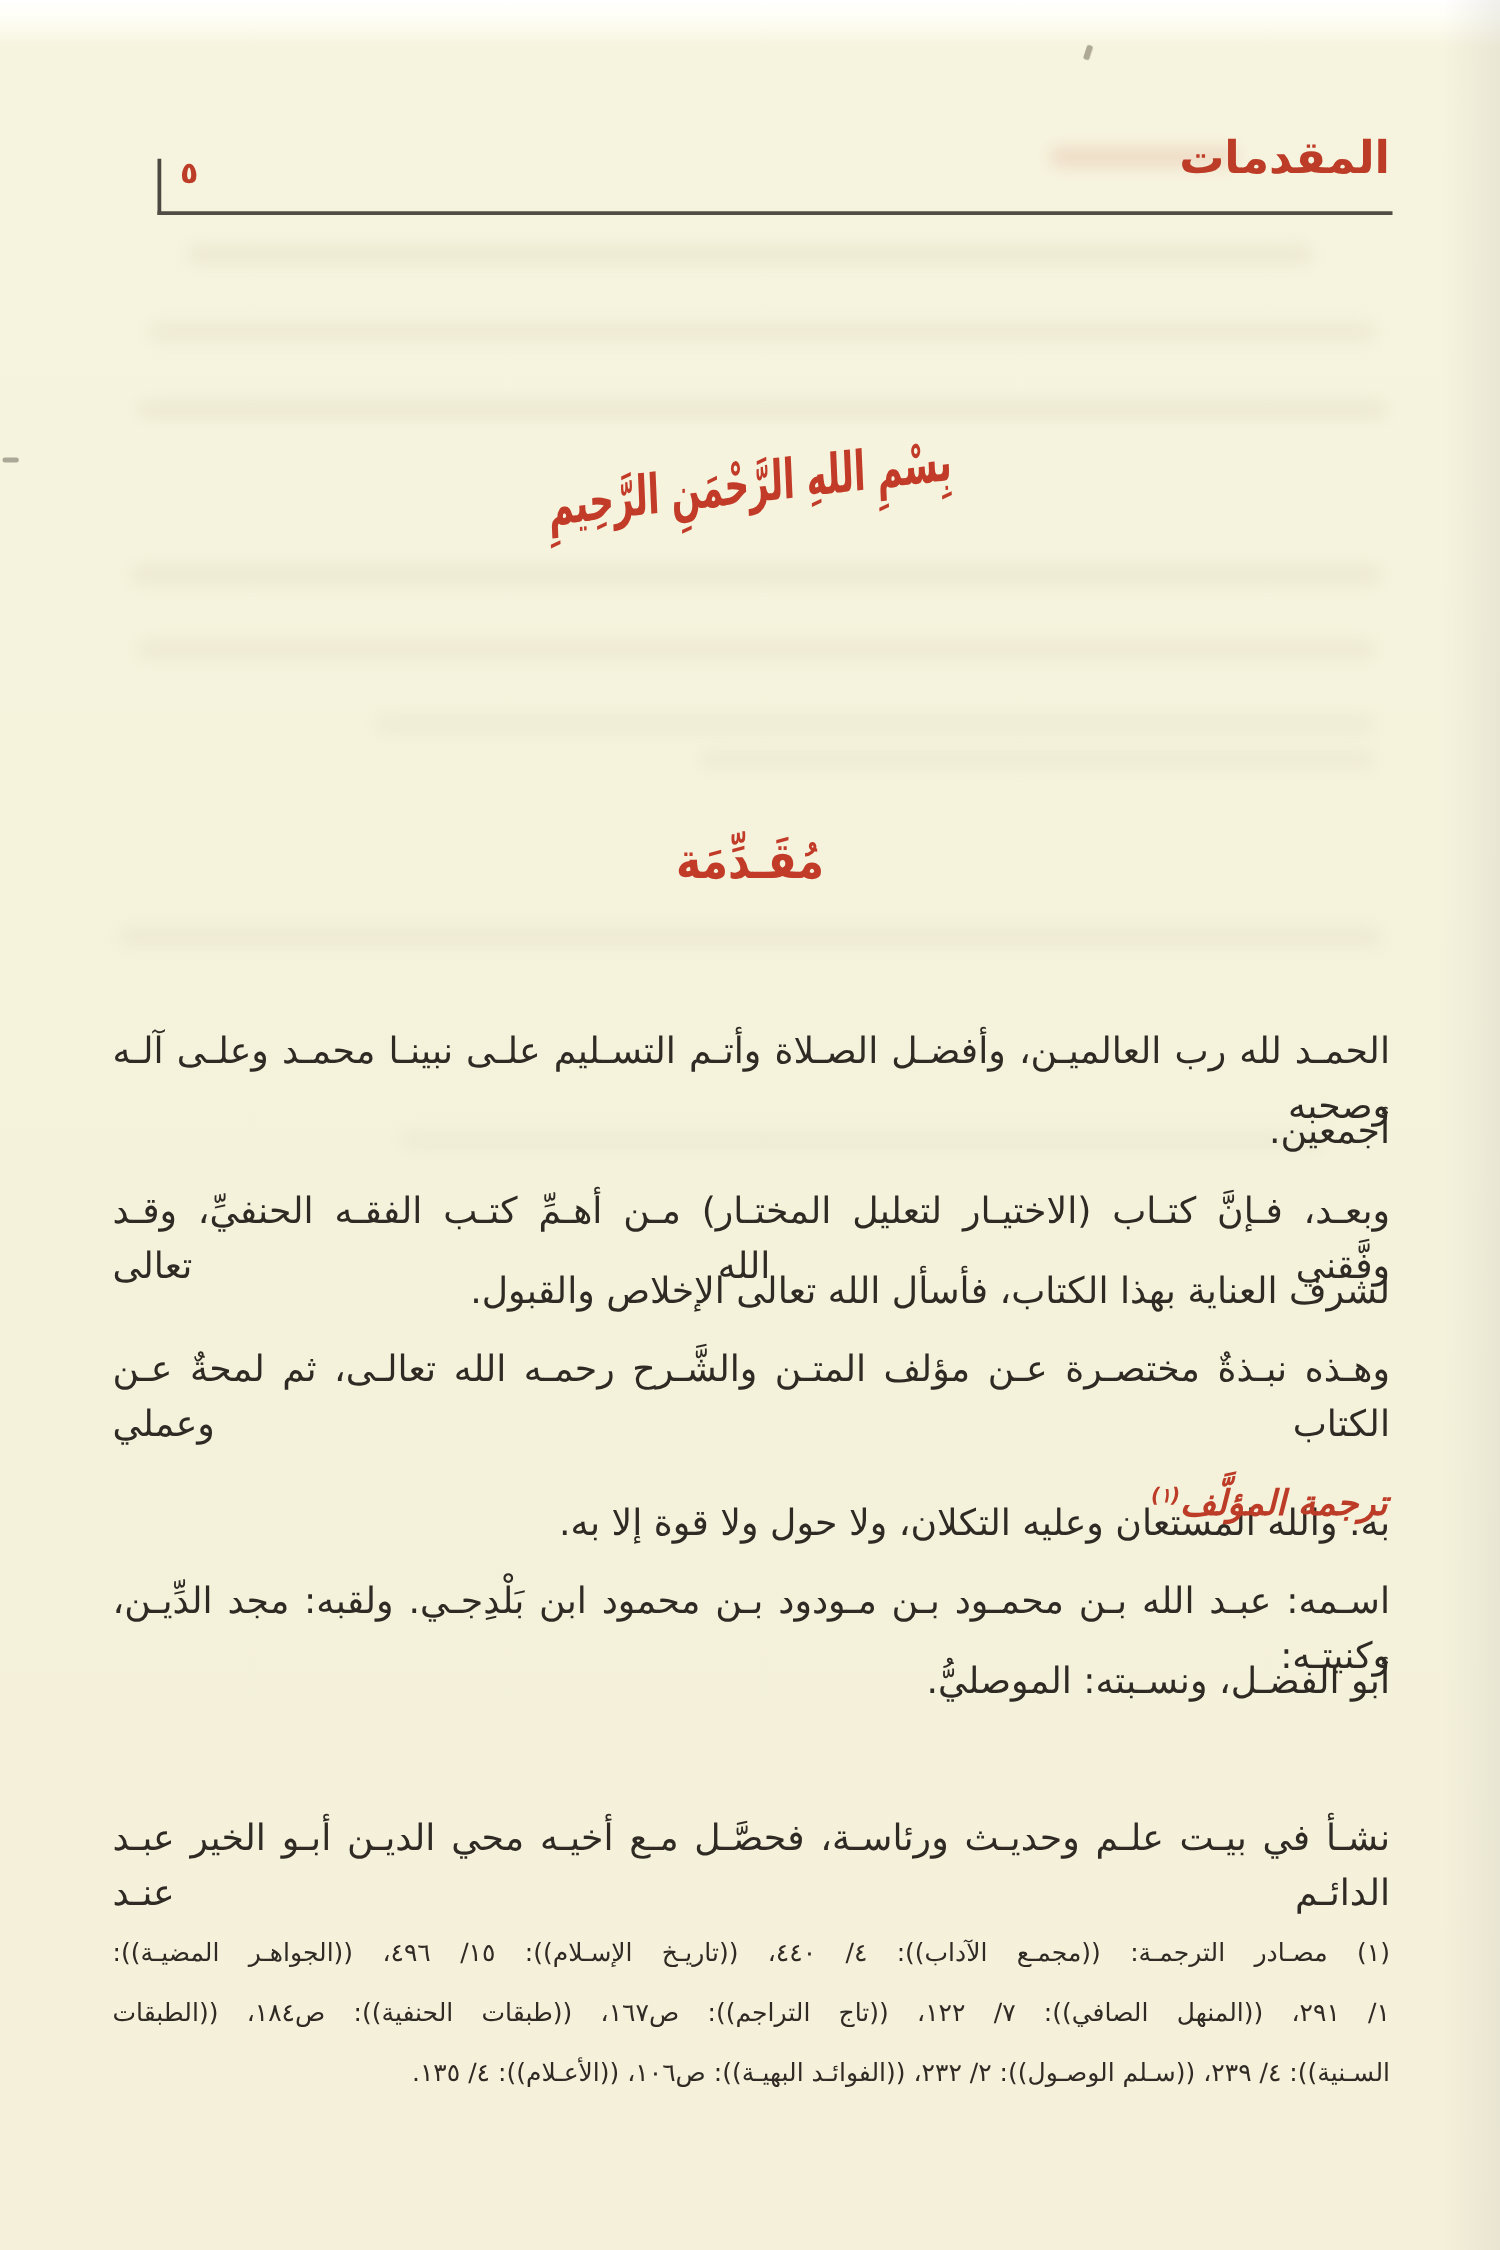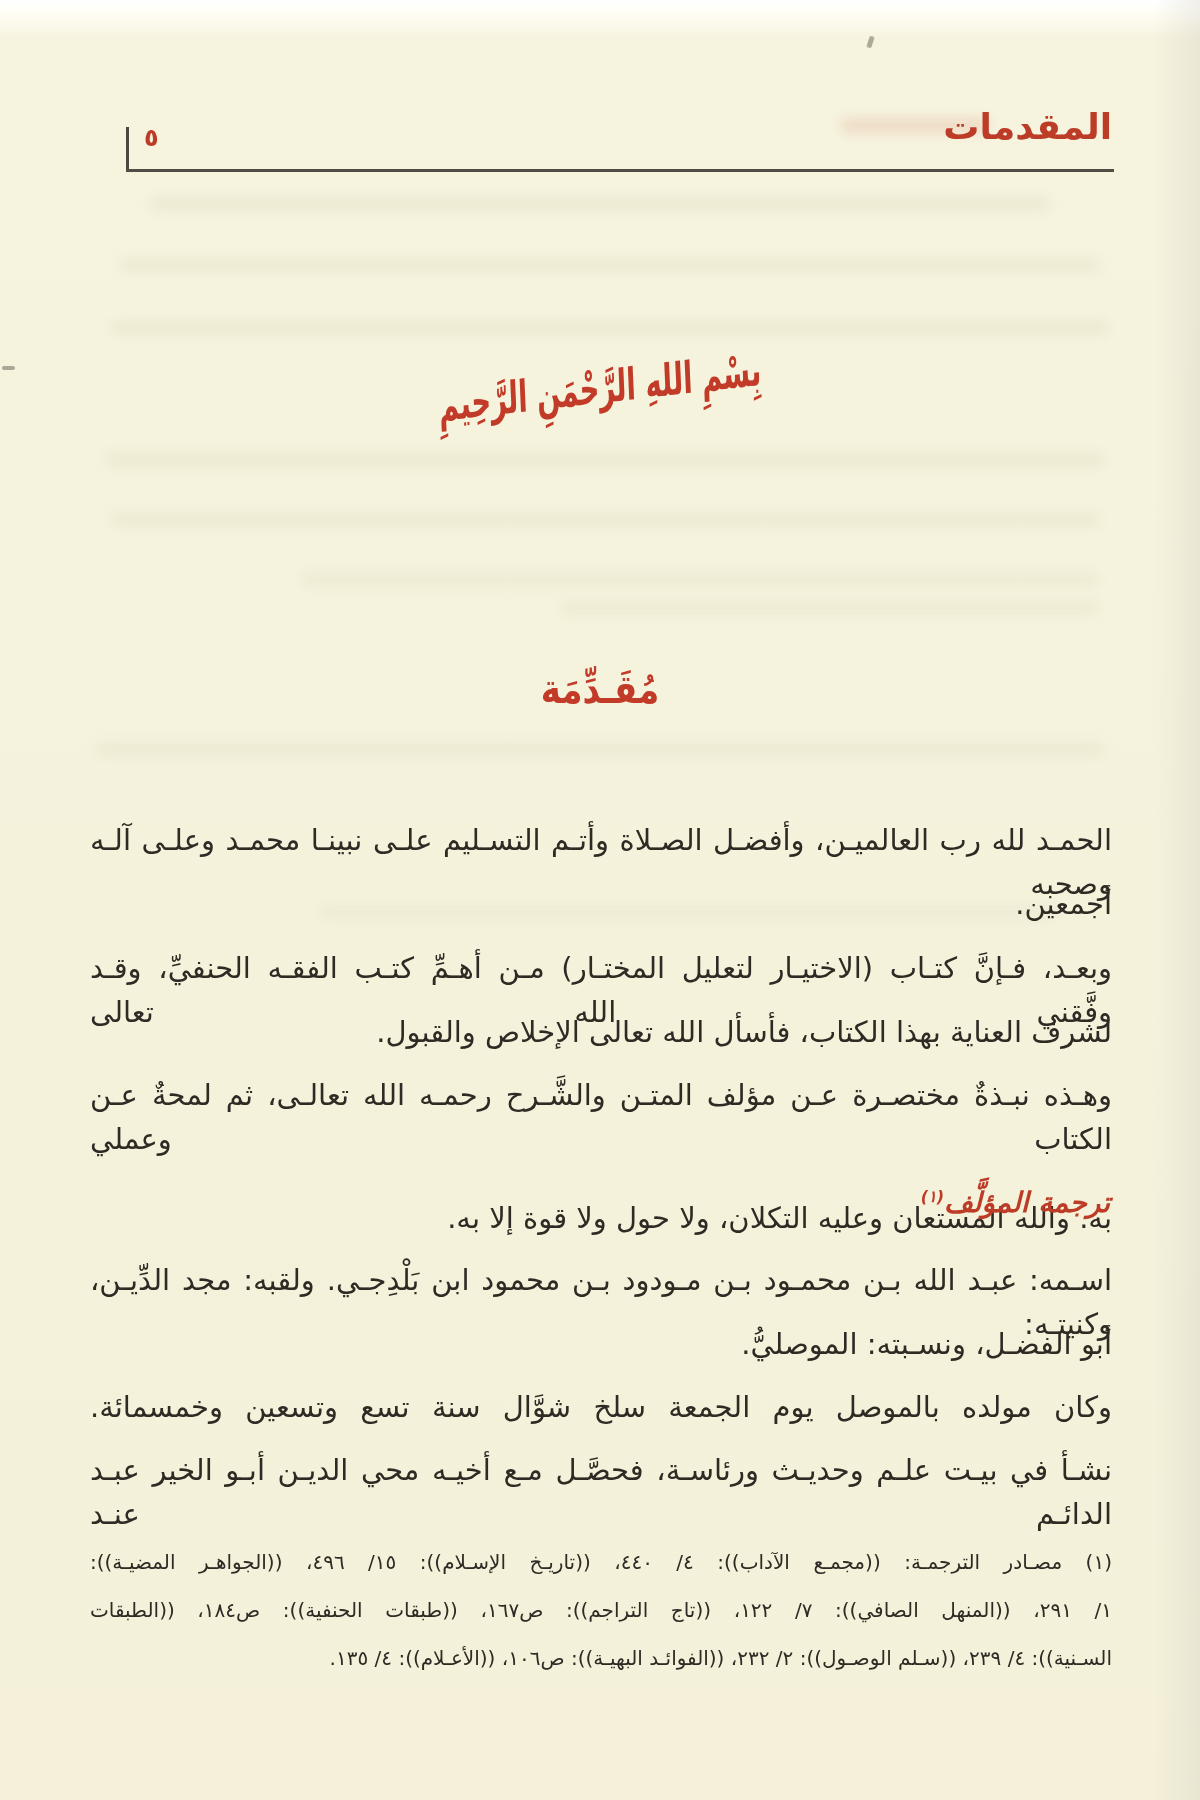--- a/index.html
+++ b/index.html
@@ -113,20 +113,19 @@
   <div class="line just" style="top:946px">وبعـد، فـإنَّ كتـاب (الاختيـار لتعليل المختـار) مـن أهـمِّ كتـب الفقـه الحنفيِّ، وقـد وفَّقني الله تعالى</div>
   <div class="line just" style="top:1073px">وهـذه نبـذةٌ مختصـرة عـن مؤلف المتـن والشَّـرح رحمـه الله تعالـى، ثم لمحةٌ عـن الكتاب وعملي</div>
   <div class="line" style="top:1196px">به. والله المستعان وعليه التكلان، ولا حول ولا قوة إلا به.</div>
 
   <div class="section-heading">
     <span>ترجمة المؤلَّف</span><sup>(١)</sup>
   </div>
 
   <div class="line just" style="top:1258px">اسـمه: عبـد الله بـن محمـود بـن مـودود بـن محمود ابن بَلْدِجـي. ولقبه: مجد الدِّيـن، وكنيتـه:</div>
   <div class="line" style="top:1322px">أبو الفضـل، ونسـبته: الموصليُّ.</div>
-  <div class="line just" style="top:1385px">وكان مولده بالموصل يوم الجمعة سلخ شوَّال سنة تسع وتسعين وخمسمائة.</div>
   <div class="line just" style="top:1448px">نشـأ في بيـت علـم وحديـث ورئاسـة، فحصَّـل مـع أخيـه محي الديـن أبـو الخير عبـد الدائـم عنـد</div>
 
   <div class="fn just" style="top:1544px">(١) مصـادر الترجمـة: ((مجمـع الآداب)): ٤/ ٤٤٠، ((تاريـخ الإسـلام)): ١٥/ ٤٩٦، ((الجواهـر المضيـة)):</div>
   <div class="fn just" style="top:1592px">١/ ٢٩١، ((المنهل الصافي)): ٧/ ١٢٢، ((تاج التراجم)): ص١٦٧، ((طبقات الحنفية)): ص١٨٤، ((الطبقات</div>
   <div class="fn" style="top:1640px">السـنية)): ٤/ ٢٣٩، ((سـلم الوصـول)): ٢/ ٢٣٢، ((الفوائـد البهيـة)): ص١٠٦، ((الأعـلام)): ٤/ ١٣٥.</div>
 
 </div>
 
 </body></html>

